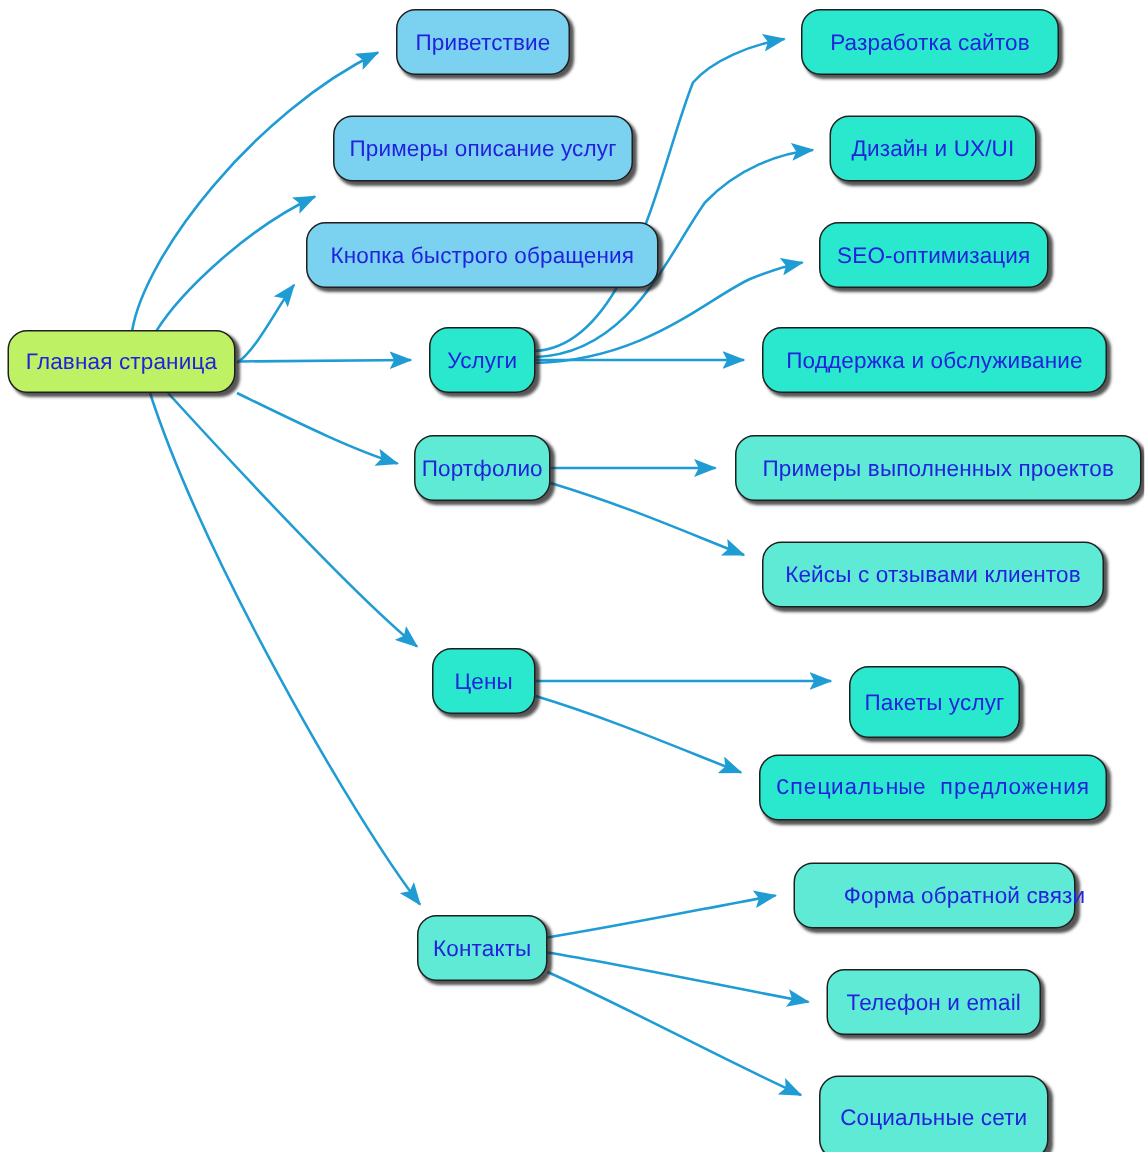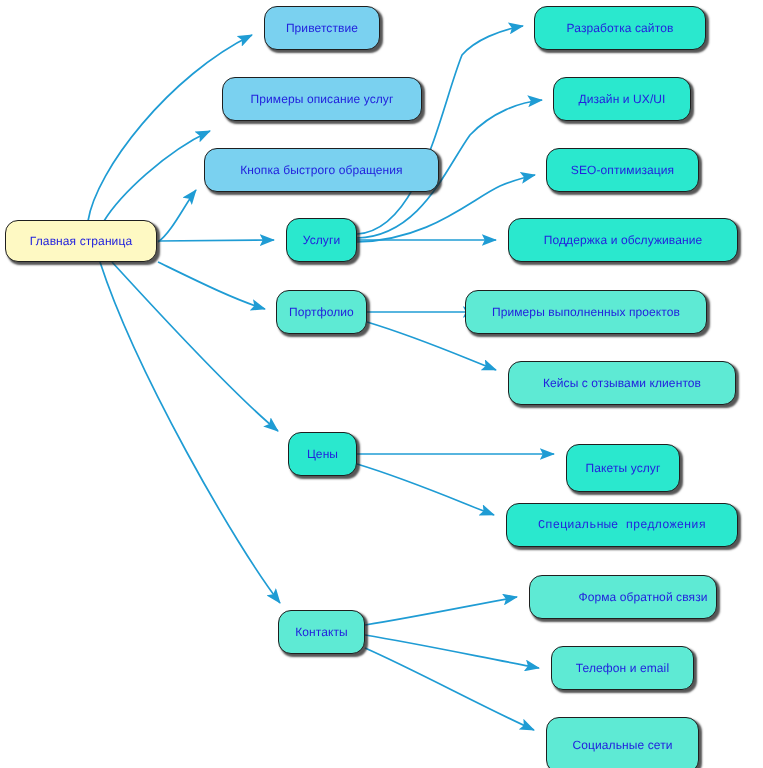--- a/index.html
+++ b/index.html
@@ -28,29 +28,29 @@
   }
   .node {
     position: absolute;
     box-sizing: border-box;
     display: flex;
     align-items: center;
     justify-content: center;
     border: 1.4px solid #1f1f1f;
     border-radius: 13px;
     box-shadow: 2.5px 2.5px 2px rgba(30,30,30,0.75);
-    font-size: 12px;
+    font-size: 15px;
     line-height: 1;
     color: #2222dd;
     white-space: nowrap;
     letter-spacing: 0.1px;
     z-index: 5;
     text-rendering: geometricPrecision;
   }
-  .fill-root  { background: #fef9c3; align-items: center; }
+  .fill-root  { background: #bef264; align-items: center; }
   .fill-blue  { background: #7ad1f0; }
   .fill-cyan  { background: #2ae8ce; }
   .fill-pale  { background: #5eead4; }
 </style>
 </head>
 <body>
 
 <div id="canvas">
 
   <svg id="edge-layer" viewBox="0 0 763 768">
@@ -111,21 +111,21 @@
       </div>
       <div class="node fill-cyan" style="left: 553px; top: 77px; width: 138px; height: 44px;">
         <span>Дизайн и UX/UI</span>
       </div>
       <div class="node fill-cyan" style="left: 546px; top: 148px; width: 153px; height: 44px;">
         <span>SEO-оптимизация</span>
       </div>
       <div class="node fill-cyan" style="left: 508px; top: 218px; width: 230px; height: 44px;">
         <span>Поддержка и обслуживание</span>
       </div>
-      <div class="node fill-pale" style="left: 465px; top: 290px; width: 242px; height: 44px;">
+      <div class="node fill-pale" style="left: 490px; top: 290px; width: 271px; height: 44px;">
         <span>Примеры выполненных проектов</span>
       </div>
       <div class="node fill-pale" style="left: 508px; top: 361px; width: 228px; height: 44px;">
         <span>Кейсы с отзывами клиентов</span>
       </div>
       <div class="node fill-cyan" style="left: 566px; top: 432px; width: 114px; height: 48px; margin-top: 12px;">
         <span>Пакеты услуг</span>
       </div>
       <div class="node fill-cyan" style="left: 506px; top: 503px; width: 232px; height: 44px; font-family: Liberation Mono, monospace;">
         <span>Специальные предложения</span>

